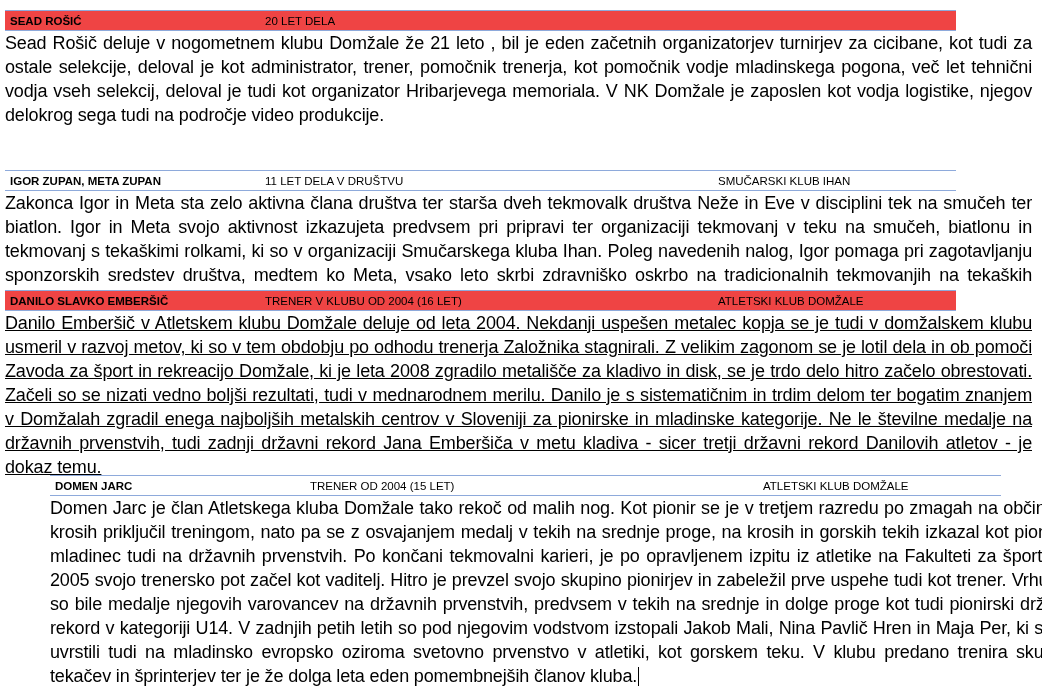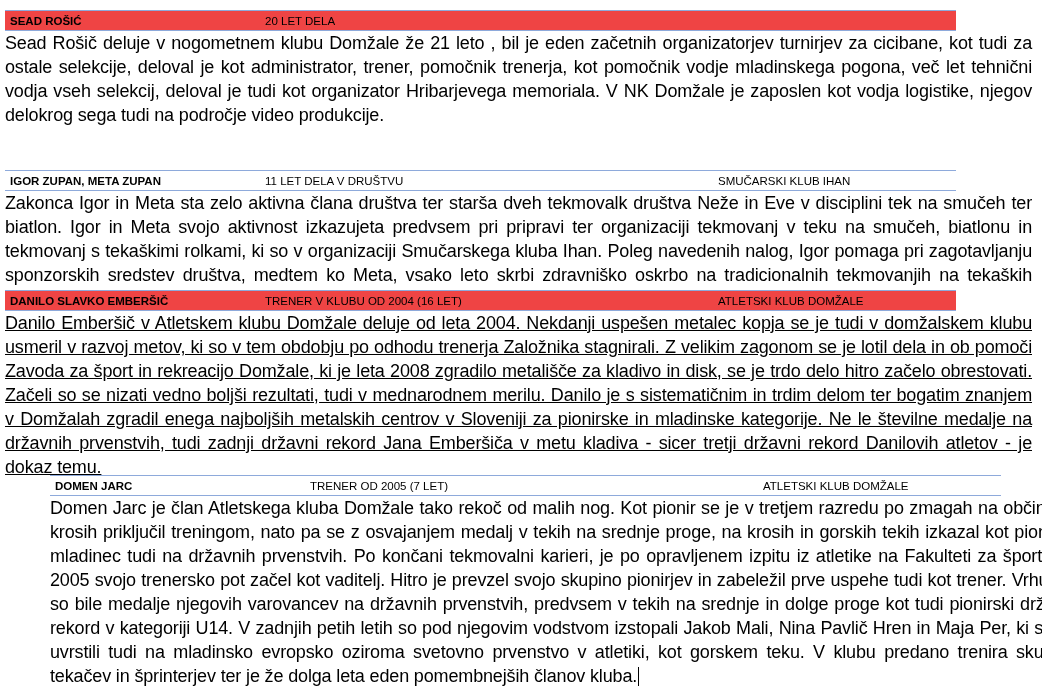--- a/index.html
+++ b/index.html
@@ -54,17 +54,17 @@
     <span class="name">DANILO SLAVKO EMBERŠIČ</span>
     <span class="years">TRENER V KLUBU OD 2004 (16 LET)</span>
     <span class="club">ATLETSKI KLUB DOMŽALE</span>
   </div>
   <p class="para">Danilo Emberšič v Atletskem klubu Domžale deluje od leta 2004. Nekdanji uspešen metalec kopja se je tudi v domžalskem klubu usmeril v razvoj metov, ki so v tem obdobju po odhodu trenerja Založnika stagnirali. Z velikim zagonom se je lotil dela in ob pomoči Zavoda za šport in rekreacijo Domžale, ki je leta 2008 zgradilo metališče za kladivo in disk, se je trdo delo hitro začelo obrestovati. Začeli so se nizati vedno boljši rezultati, tudi v mednarodnem merilu. Danilo je s sistematičnim in trdim delom ter bogatim znanjem v Domžalah zgradil enega najboljših metalskih centrov v Sloveniji za pionirske in mladinske kategorije. Ne le številne medalje na državnih prvenstvih, tudi zadnji državni rekord Jana Emberšiča v metu kladiva - sicer tretji državni rekord Danilovih atletov - je dokaz temu.</p>
 </div>
 
 <div class="section" style="top:475px;margin-left:45px;">
   <div class="hdr">
     <span class="name">DOMEN JARC</span>
-    <span class="years">TRENER OD 2005 (7 LET)</span>
+    <span class="years">TRENER OD 2004 (15 LET)</span>
     <span class="club">ATLETSKI KLUB DOMŽALE</span>
   </div>
   <p class="para"><span>Domen Jarc je član Atletskega kluba Domžale tako rekoč od malih nog. Kot pionir se je v tretjem razredu po zmagah na občinskih krosih priključil treningom, nato pa se z osvajanjem medalj v tekih na srednje proge, na krosih in gorskih tekih izkazal kot pionir in mladinec tudi na državnih prvenstvih. Po končani tekmovalni karieri, je po opravljenem izpitu iz atletike na Fakulteti za šport leta 2005 svojo trenersko pot začel kot vaditelj. Hitro je prevzel svojo skupino pionirjev in zabeležil prve uspehe tudi kot trener. Vrhunec so bile medalje njegovih varovancev na državnih prvenstvih, predvsem v tekih na srednje in dolge proge kot tudi pionirski državni rekord v kategoriji U14. V zadnjih petih letih so pod njegovim vodstvom izstopali Jakob Mali, Nina Pavlič Hren in Maja Per, ki so se uvrstili tudi na mladinsko evropsko oziroma svetovno prvenstvo v atletiki, kot gorskem teku. V klubu predano trenira skupino tekačev in šprinterjev ter je že dolga leta eden pomembnejših članov kluba.</span><span class="caret"></span></p>
 </div>
 
 </body></html>

